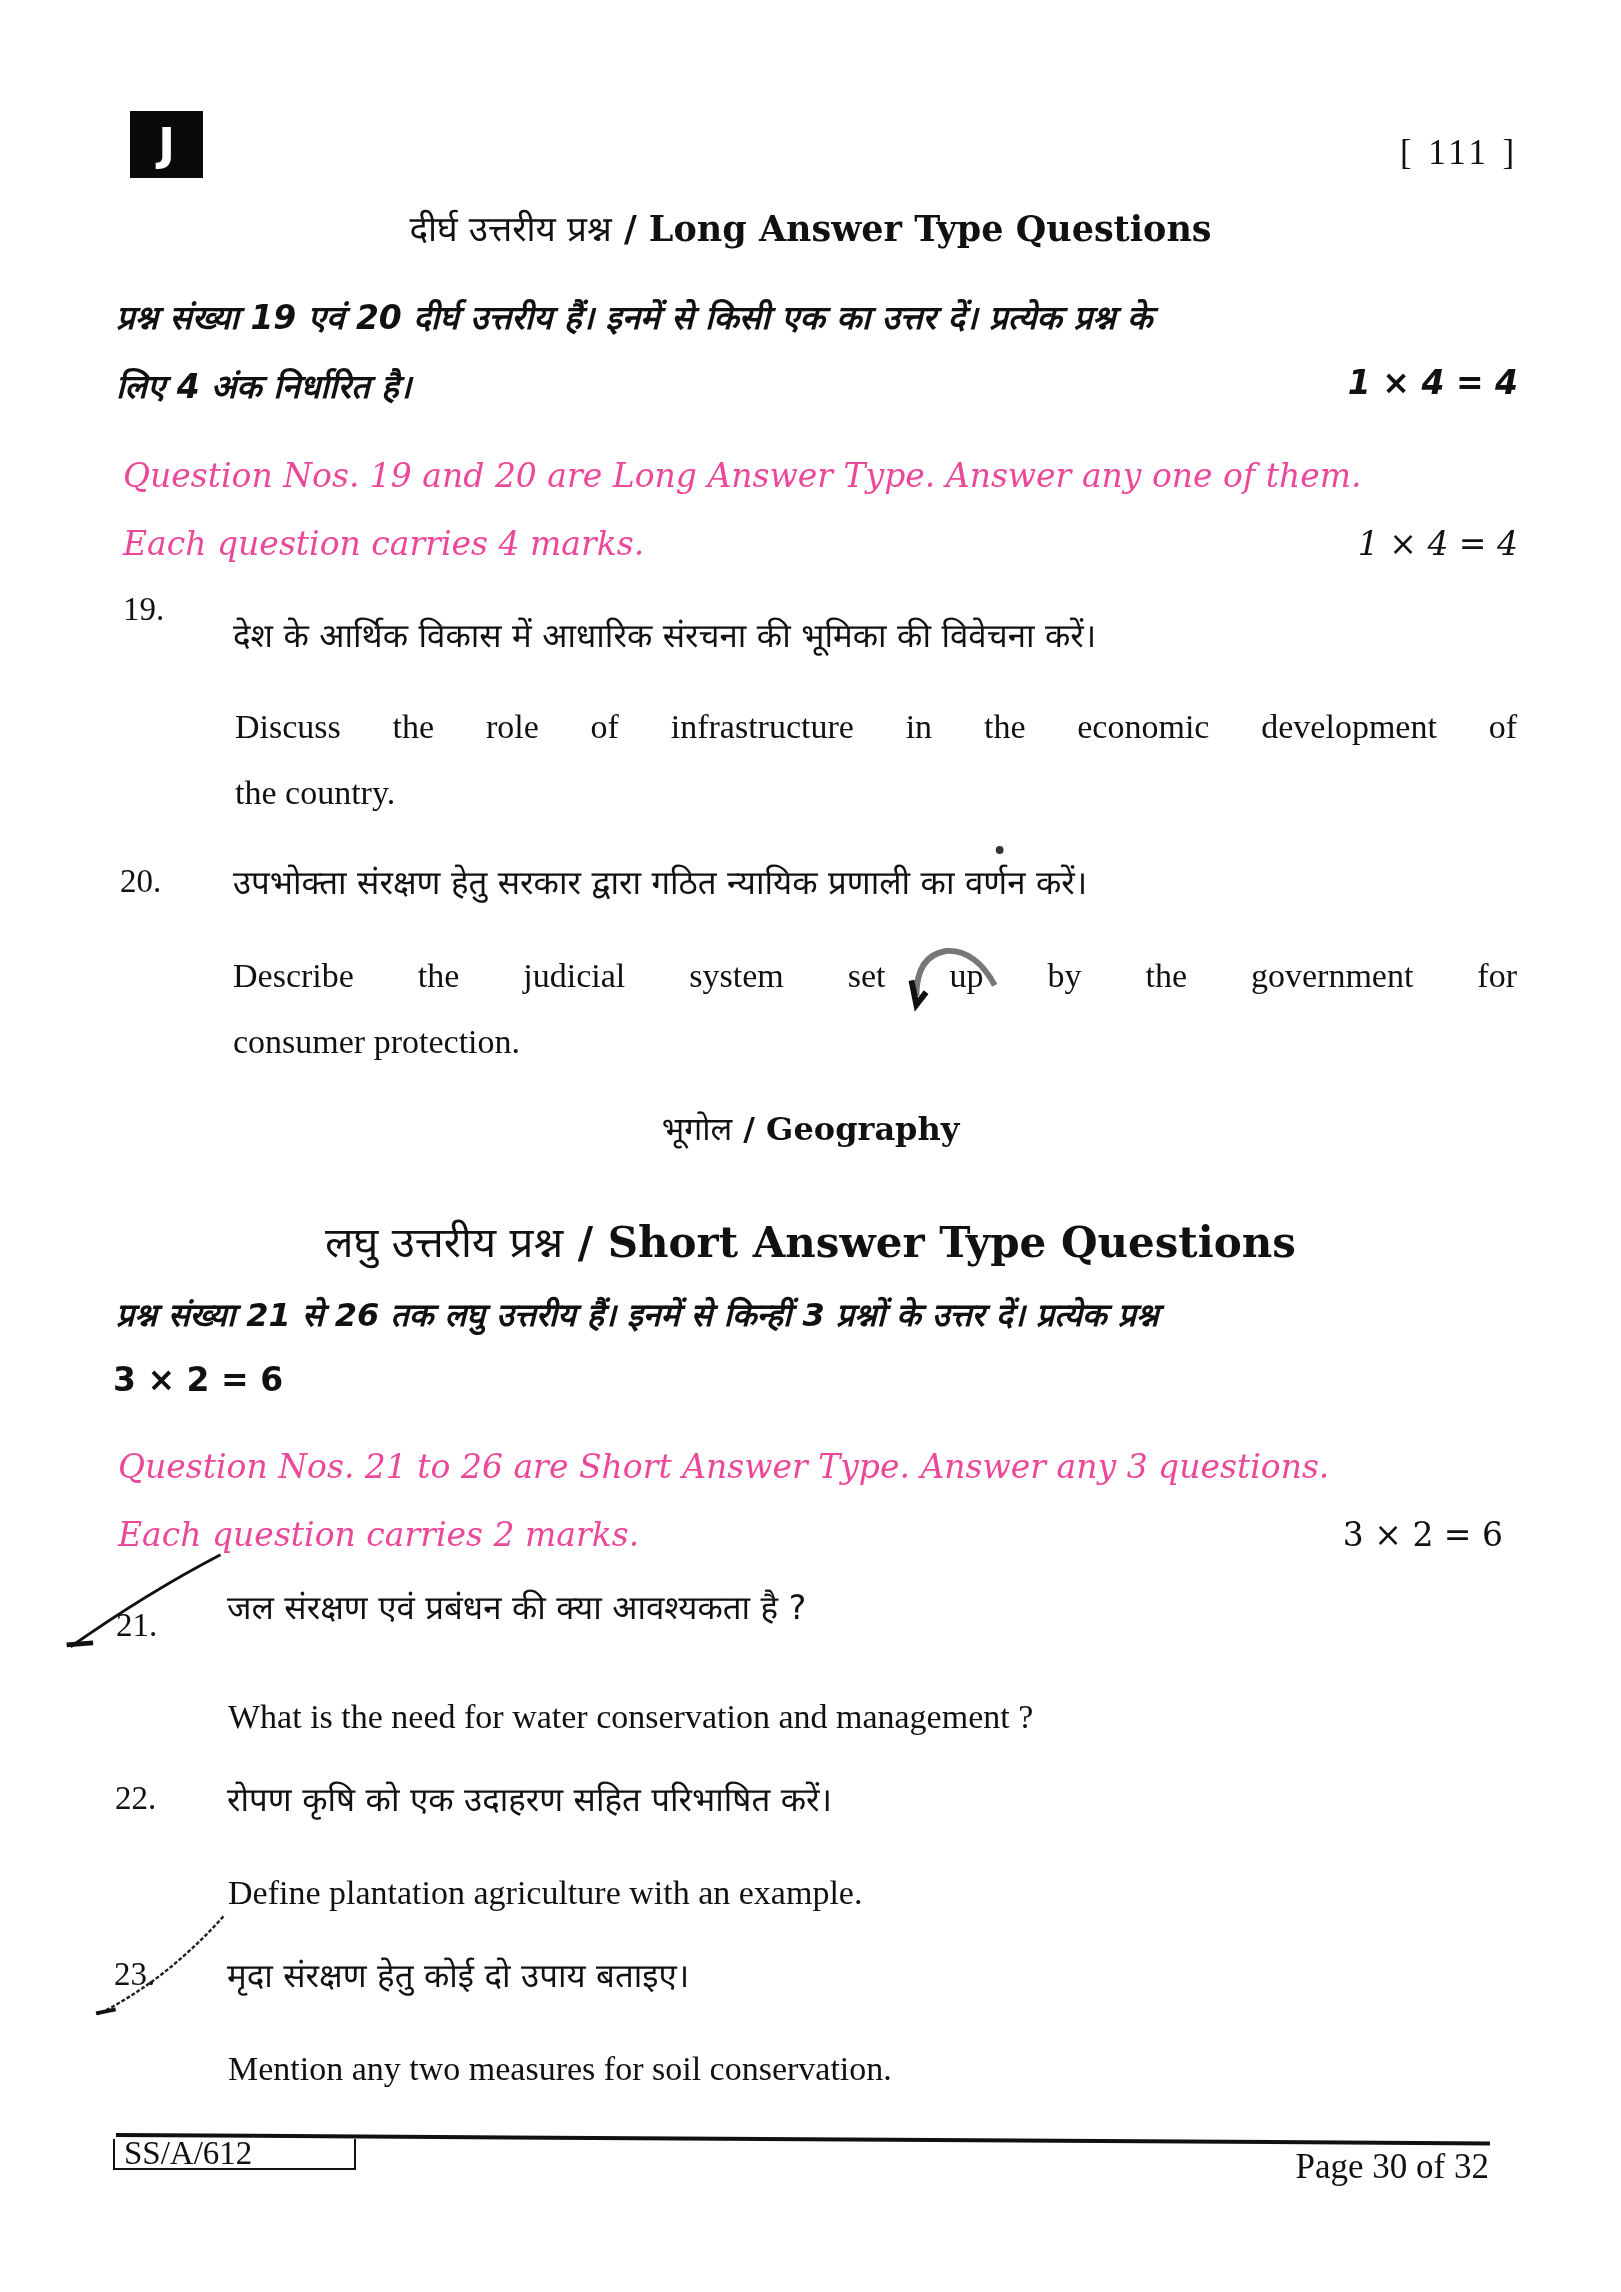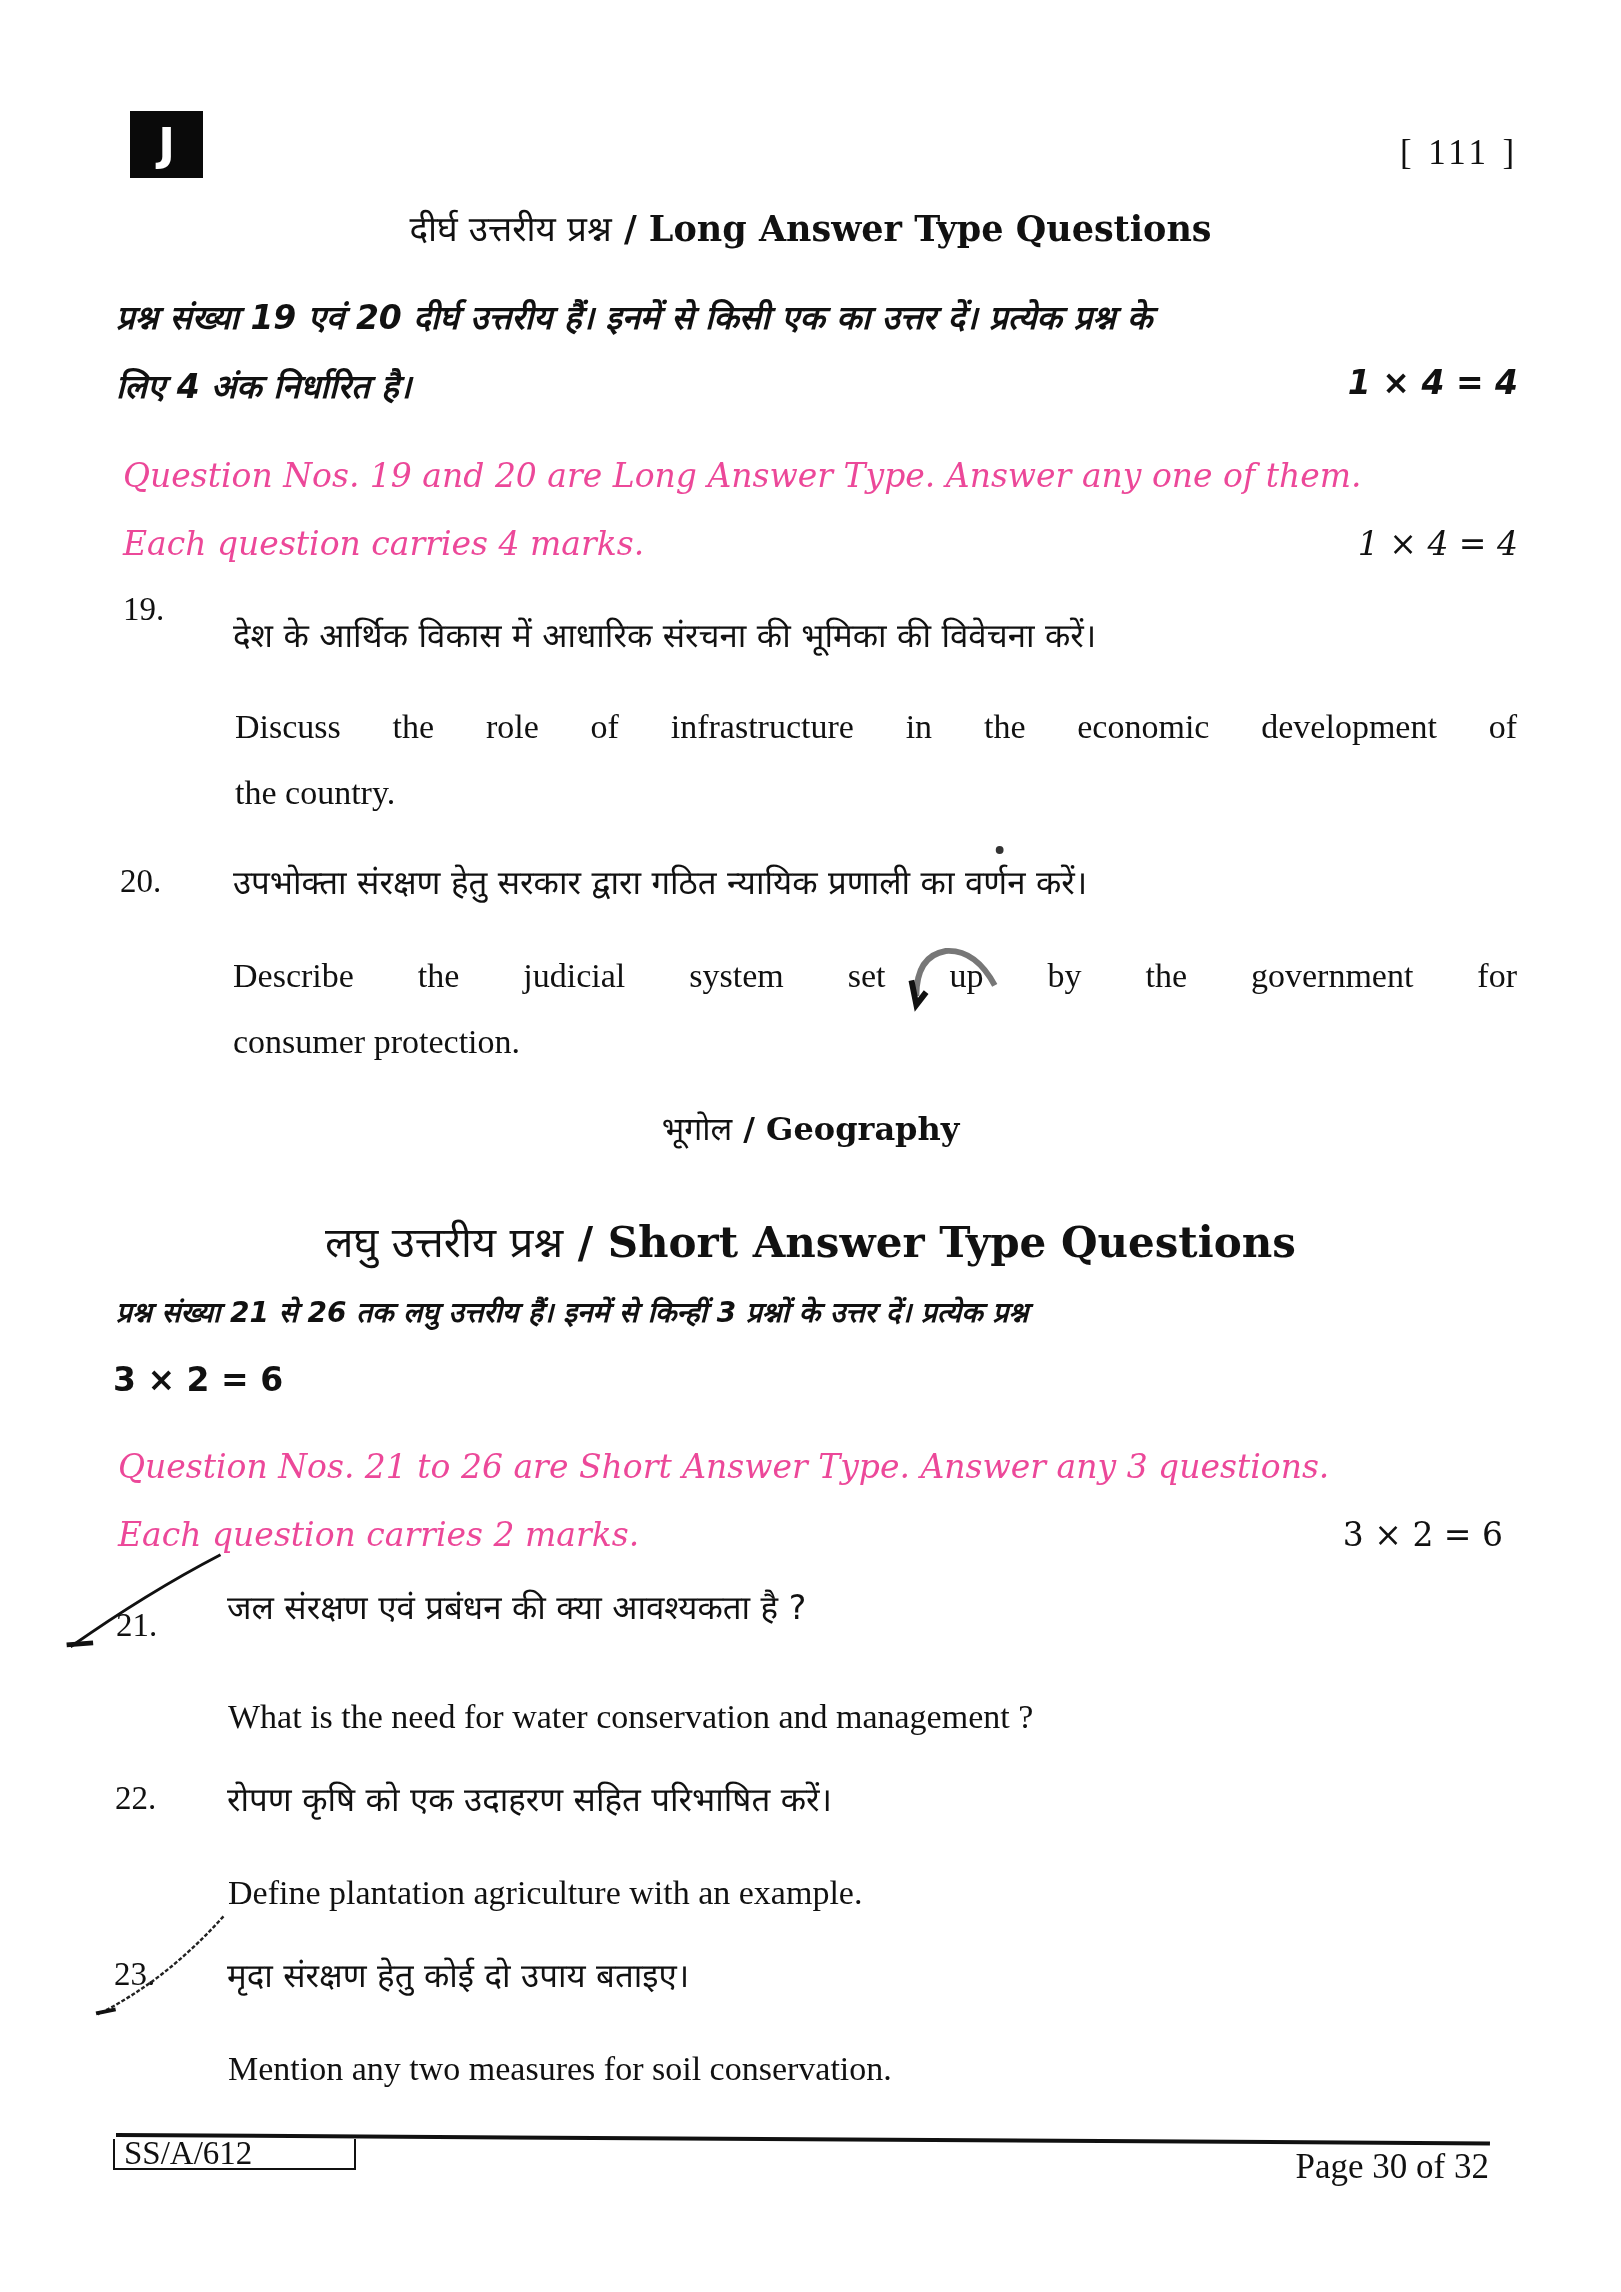--- a/index.html
+++ b/index.html
@@ -67,21 +67,21 @@
 <div class="abs q-en" style="left:233px; top:1023px;">consumer protection.</div>
 
 <div class="abs heading geo" style="top:1106px;">
   <span class="hi">भूगोल</span><span> / </span><span>Geography</span>
 </div>
 
 <div class="abs heading" style="top:1204px; font-size:42px;margin-top:8px;">
   <span class="hi">लघु उत्तरीय प्रश्न</span><span> / </span><span>Short Answer Type Questions</span>
 </div>
 
-<div class="abs instr-hi" style="top:1292px; font-size:28px;">प्रश्न संख्या 21 से 26 तक लघु उत्तरीय हैं। इनमें से किन्हीं 3 प्रश्नों के उत्तर दें। प्रत्येक प्रश्न</div>
+<div class="abs instr-hi" style="top:1292px; font-size:32px;">प्रश्न संख्या 21 से 26 तक लघु उत्तरीय हैं। इनमें से किन्हीं 3 प्रश्नों के उत्तर दें। प्रत्येक प्रश्न</div>
 <div class="abs" style="left:113px; top:1360px; width:1390px;">
   <div class="justify">
     <span class="marks bold" style="font-style:normal;">3 × 2 = 6</span>
   </div>
 </div>
 
 <div class="abs instr-en" style="left:118px; top:1447px;">Question Nos. 21 to 26 are Short Answer Type. Answer any 3 questions.</div>
 <div class="abs" style="left:118px; top:1515px; width:1385px;">
   <div class="justify">
     <span class="instr-en" style="position:static;">Each question carries 2 marks.</span>

